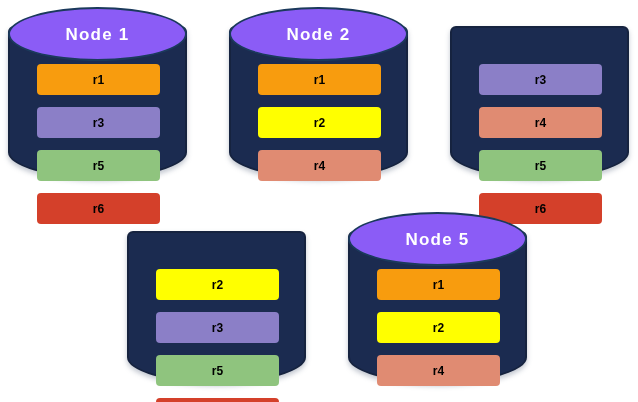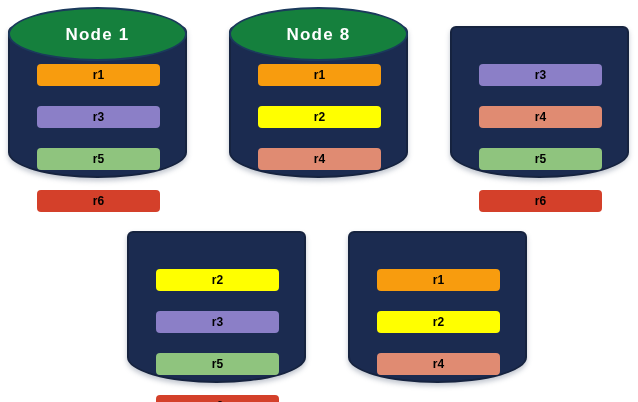--- a/index.html
+++ b/index.html
@@ -42,21 +42,21 @@
     box-shadow: 0 3px 5px rgba(120,130,150,0.45);
   }
 
   
   .cyl-top {
     position: absolute;
     left: 3px;
     top: 3px;
     width: 179px;
     height: 54px;
-    background: #15803d;
+    background: #8b5cf6;
     border: 2px solid #1b3a5c;
     border-radius: 50%;
     box-sizing: border-box;
     display: flex;
     align-items: center;
     justify-content: center;
   }
 
   .node-title {
     color: #ffffff;
@@ -70,22 +70,22 @@
 
   
   .shards {
     position: absolute;
     left: 32px;
     top: 60px;
     width: 123px;
   }
 
   .shard {
-    height: 22px;
-    margin-bottom: 20px;
+    height: 31px;
+    margin-bottom: 12px;
     border-radius: 4px;
     display: flex;
     align-items: center;
     justify-content: center;
     box-sizing: border-box;
   }
 
   .shard-label {
     color: #000000;
     font-size: 12px;
@@ -125,21 +125,21 @@
           <span class="shard-label">r1</span>
         </div>
         <div class="shard" style="background: rgb(255, 255, 0);">
           <span class="shard-label">r2</span>
         </div>
         <div class="shard" style="background: rgb(224, 139, 114);">
           <span class="shard-label">r4</span>
         </div>
       </div>
       <div class="cyl-top">
-        <span class="node-title">Node  8</span>
+        <span class="node-title">Node  2</span>
       </div>
     </div>
     <div class="node" style="left: 447px; top: 4px;">
       <div class="cyl-body"></div>
       <div class="shards">
         <div class="shard" style="background: rgb(139, 127, 199);">
           <span class="shard-label">r3</span>
         </div>
         <div class="shard" style="background: rgb(224, 139, 114);">
           <span class="shard-label">r4</span>
@@ -175,14 +175,17 @@
         <div class="shard" style="background: rgb(248, 156, 14);">
           <span class="shard-label">r1</span>
         </div>
         <div class="shard" style="background: rgb(255, 255, 0);">
           <span class="shard-label">r2</span>
         </div>
         <div class="shard" style="background: rgb(224, 139, 114);">
           <span class="shard-label">r4</span>
         </div>
       </div>
+      <div class="cyl-top">
+        <span class="node-title">Node  5</span>
+      </div>
     </div>
   </div>
 
 </body></html>

